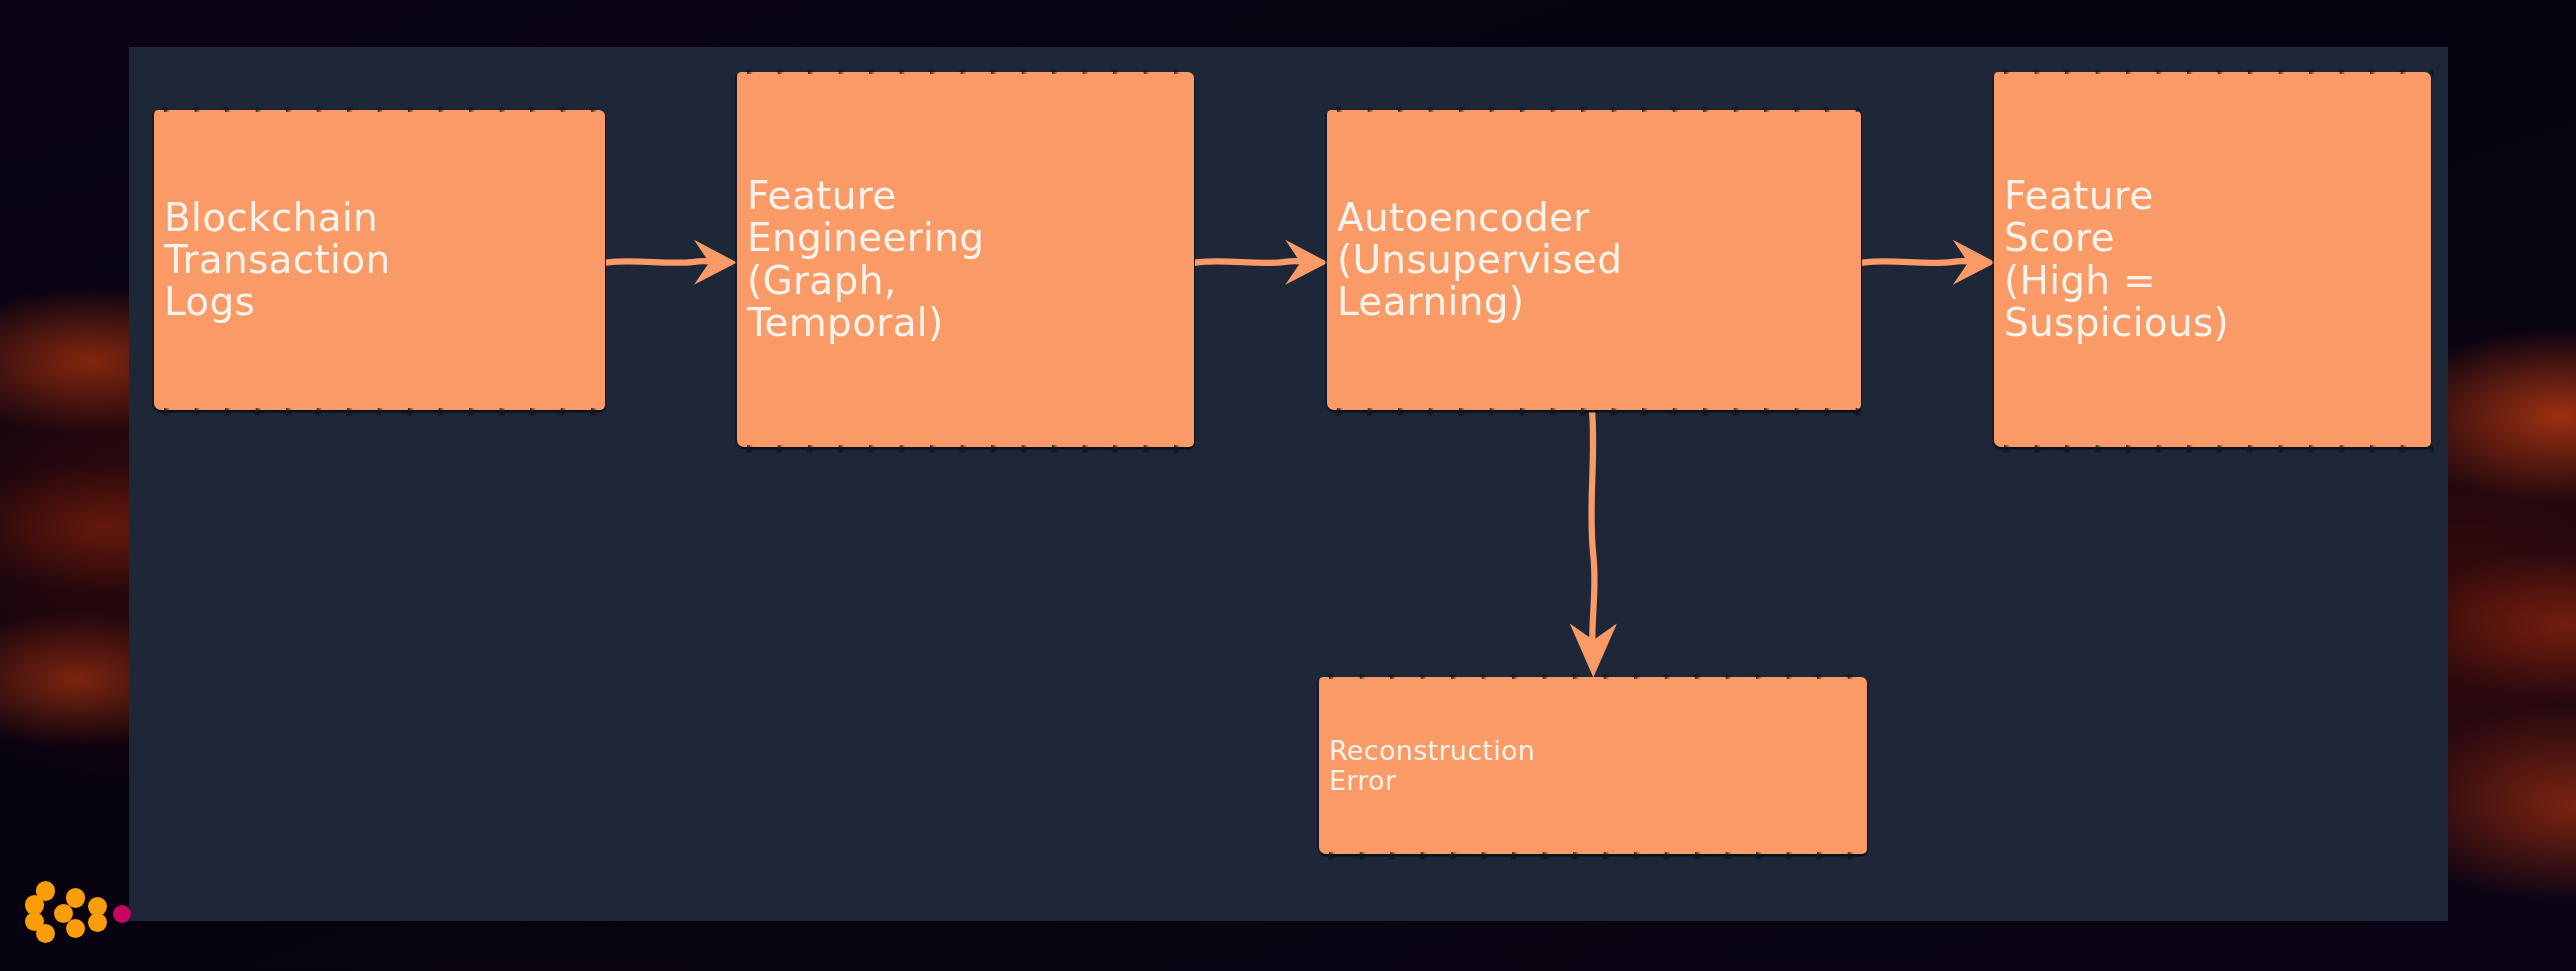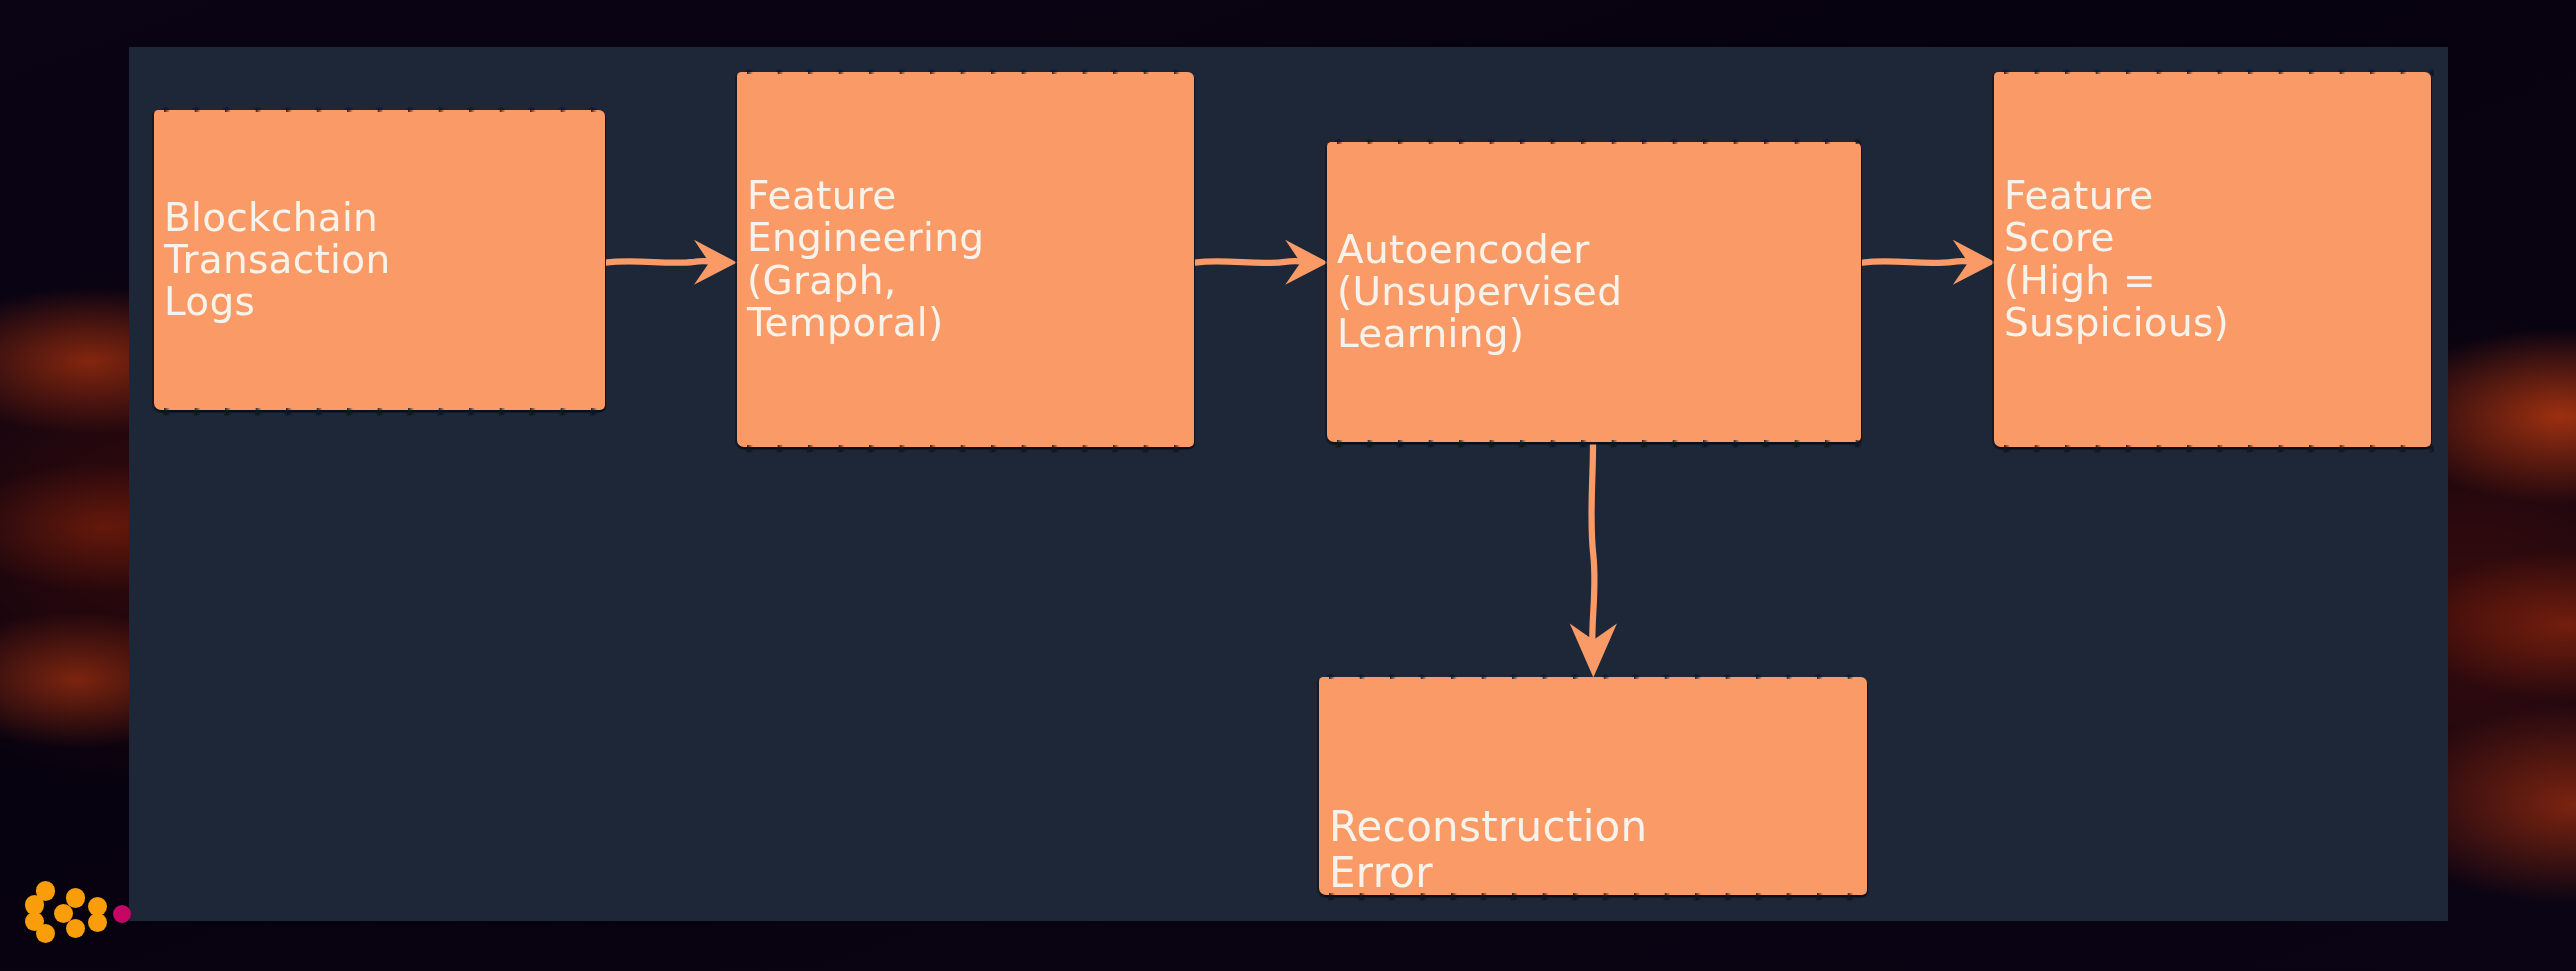--- a/index.html
+++ b/index.html
@@ -77,23 +77,23 @@
         rgba(20,25,38,0.85) 12.5px,
         rgba(20,25,38,0.0) 18px,
         rgba(20,25,38,0.0) 30.5px);
     pointer-events: none;
   }
   .node::before { top: -2.8px; }
   .node::after  { bottom: -2.8px; }
 
   #node-logs    { left: 154px;  top: 110px; width: 451px; height: 300px; font-size: 39px; }
   #node-feature { left: 737px; top: 72px; width: 457px; height: 375px; font-size: 39px; }
-  #node-auto    { left: 1327px; top: 110px; width: 534px; height: 300px; font-size: 39px; margin-top: 32px; }
+  #node-auto    { left: 1327px; top: 110px; width: 534px; height: 300px; font-size: 39px; }
   #node-anomaly { left: 1994px; top: 72px; width: 437px; height: 375px; font-size: 39px; }
-  #node-recon   { left: 1319px; top: 677px; width: 548px; height: 218px; font-size: 42px; align-items: flex-end; }
+  #node-recon   { left: 1319px; top: 677px; width: 548px; height: 177px; font-size: 27px; }
 
   
   .edges {
     position: absolute;
     left: 0; top: 0;
     width: 2576px;
     height: 972px;
     pointer-events: none;
   }
   

